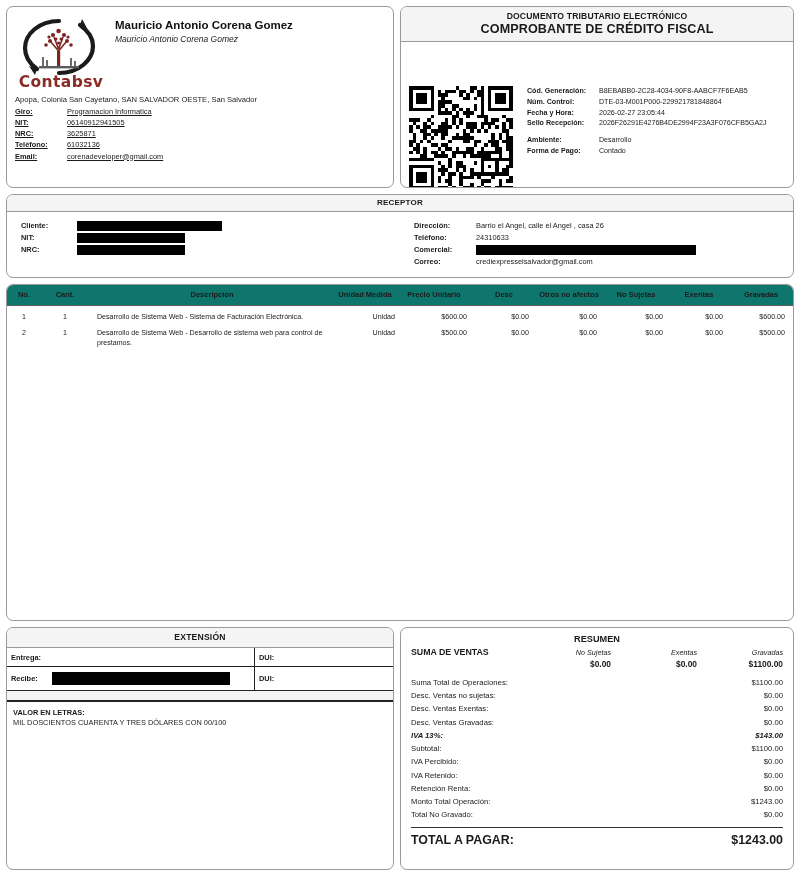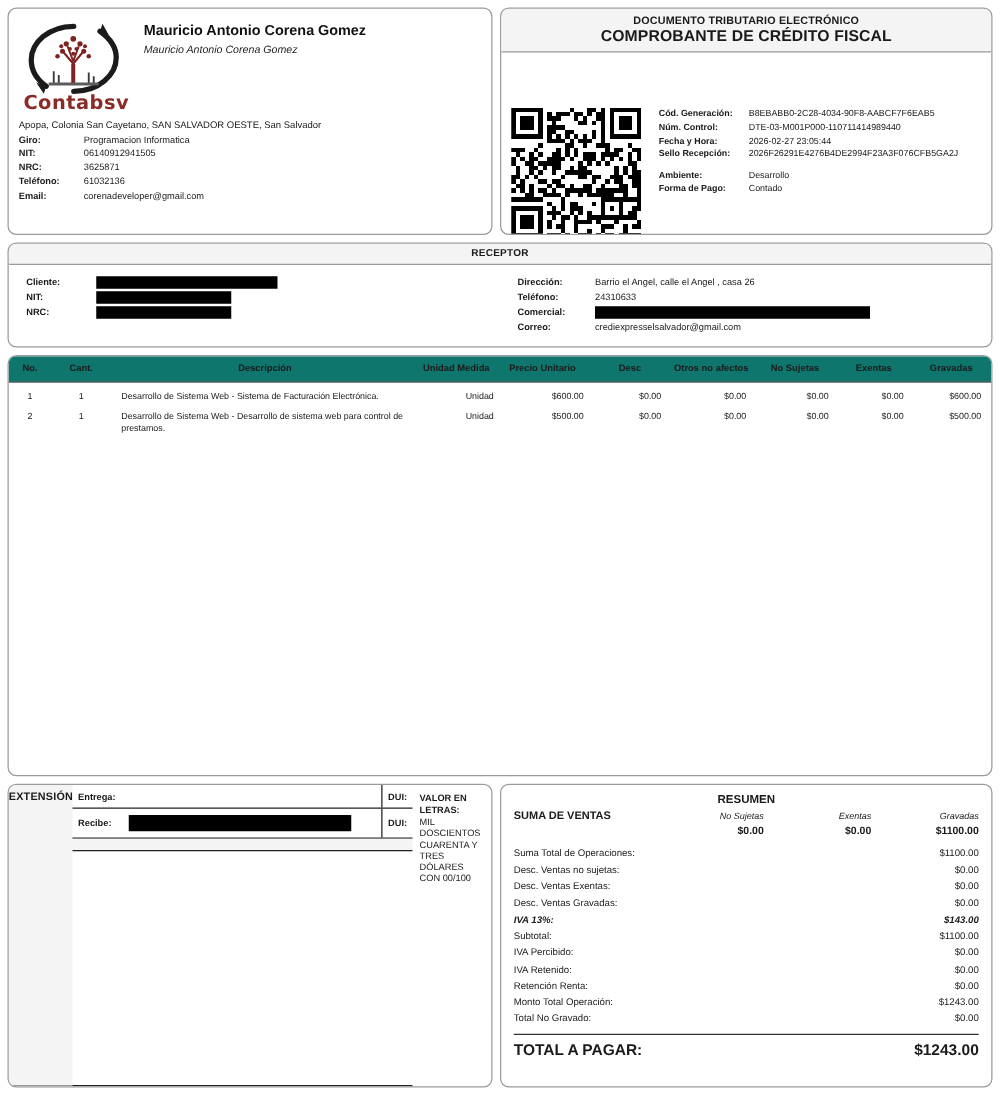--- a/index.html
+++ b/index.html
@@ -61,21 +61,21 @@
     font-style: italic;
     color: #222;
     margin-top: 2px;
   }
   .emisor-addr {
     padding: 4px 8px 0 8px;
     font-size: 7.6px;
     color: #1a1a1a;
   }
   .kv { padding: 2px 8px 0 8px; }
-  .kv-row { display: flex; line-height: 1.52; }
+  .kv-row { display: flex; line-height: 1.52; text-decoration: underline; }
   .kv-k { width: 52px; flex: 0 0 52px; font-weight: bold; font-size: 7.4px; }
   .kv-v { font-size: 7.4px; }
 
   
   .dte-band { padding: 4px 4px 5px 4px; }
   .dte-t1 { font-size: 8.6px; font-weight: bold; letter-spacing: .15px; }
   .dte-t2 { font-size: 12.6px; font-weight: bold; letter-spacing: .1px; margin-top: 1px; }
   .dte-body { display: flex; padding: 8px 6px 6px 8px; flex: 1; }
   .qr { width: 104px; height: 104px; flex: 0 0 104px; }
   .qr svg { display: block; width: 104px; height: 104px; }
@@ -122,21 +122,21 @@
   .items-head .c-um   { text-align: center; padding-left: 0; }
   .items-head .c-pu,
   .items-head .c-desco,
   .items-head .c-otros,
   .items-head .c-ns,
   .items-head .c-ex,
   .items-head .c-grav { text-align: center; padding-right: 0; }
 
   
   .bottomrow { display: flex; gap: 6px; margin-top: 6px; height: 243px; }
-  .ext { width: 388px; display: flex; }
+  .ext { width: 388px; display: flex; flex-direction: column; }
   .res { flex: 1; padding: 6px 10px 6px 10px; }
 
   .ext .band { font-size: 8.6px; padding: 4px 0 5px 0; }
   .ext-grid { border-bottom: 1px solid #222; }
   .ext-line { display: flex; border-bottom: 1px solid #222; }
   .ext-cell-l { width: 248px; flex: 0 0 248px; border-right: 1px solid #222; padding: 3px 4px; display: flex; align-items: center; }
   .ext-cell-r { flex: 1; padding: 3px 4px; display: flex; align-items: center; }
   .ext-lbl { font-size: 7.4px; font-weight: bold; }
   .ext-h1 { height: 19px; }
   .ext-h2 { height: 24px; }
@@ -247,21 +247,21 @@
               </g>
           </svg>
         </div>
         <div class="dte-kv">
             <div class="dte-row">
               <div class="dte-k">Cód. Generación:</div>
               <div class="dte-v">B8EBABB0-2C28-4034-90F8-AABCF7F6EAB5</div>
             </div>
             <div class="dte-row">
               <div class="dte-k">Núm. Control:</div>
-              <div class="dte-v">DTE-03-M001P000-110711414989440</div>
+              <div class="dte-v">DTE-03-M001P000-229921781848864</div>
             </div>
             <div class="dte-row">
               <div class="dte-k">Fecha y Hora:</div>
               <div class="dte-v">2026-02-27 23:05:44</div>
             </div>
             <div class="dte-row">
               <div class="dte-k">Sello Recepción:</div>
               <div class="dte-v">2026F26291E4276B4DE2994F23A3F076CFB5GA2J</div>
             </div>
             <div class="dte-gap"></div>

